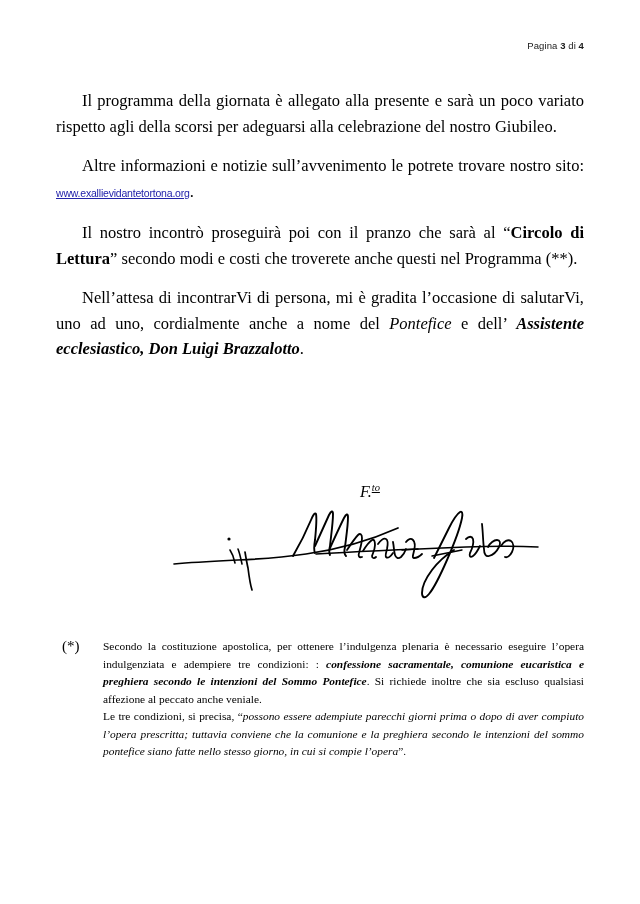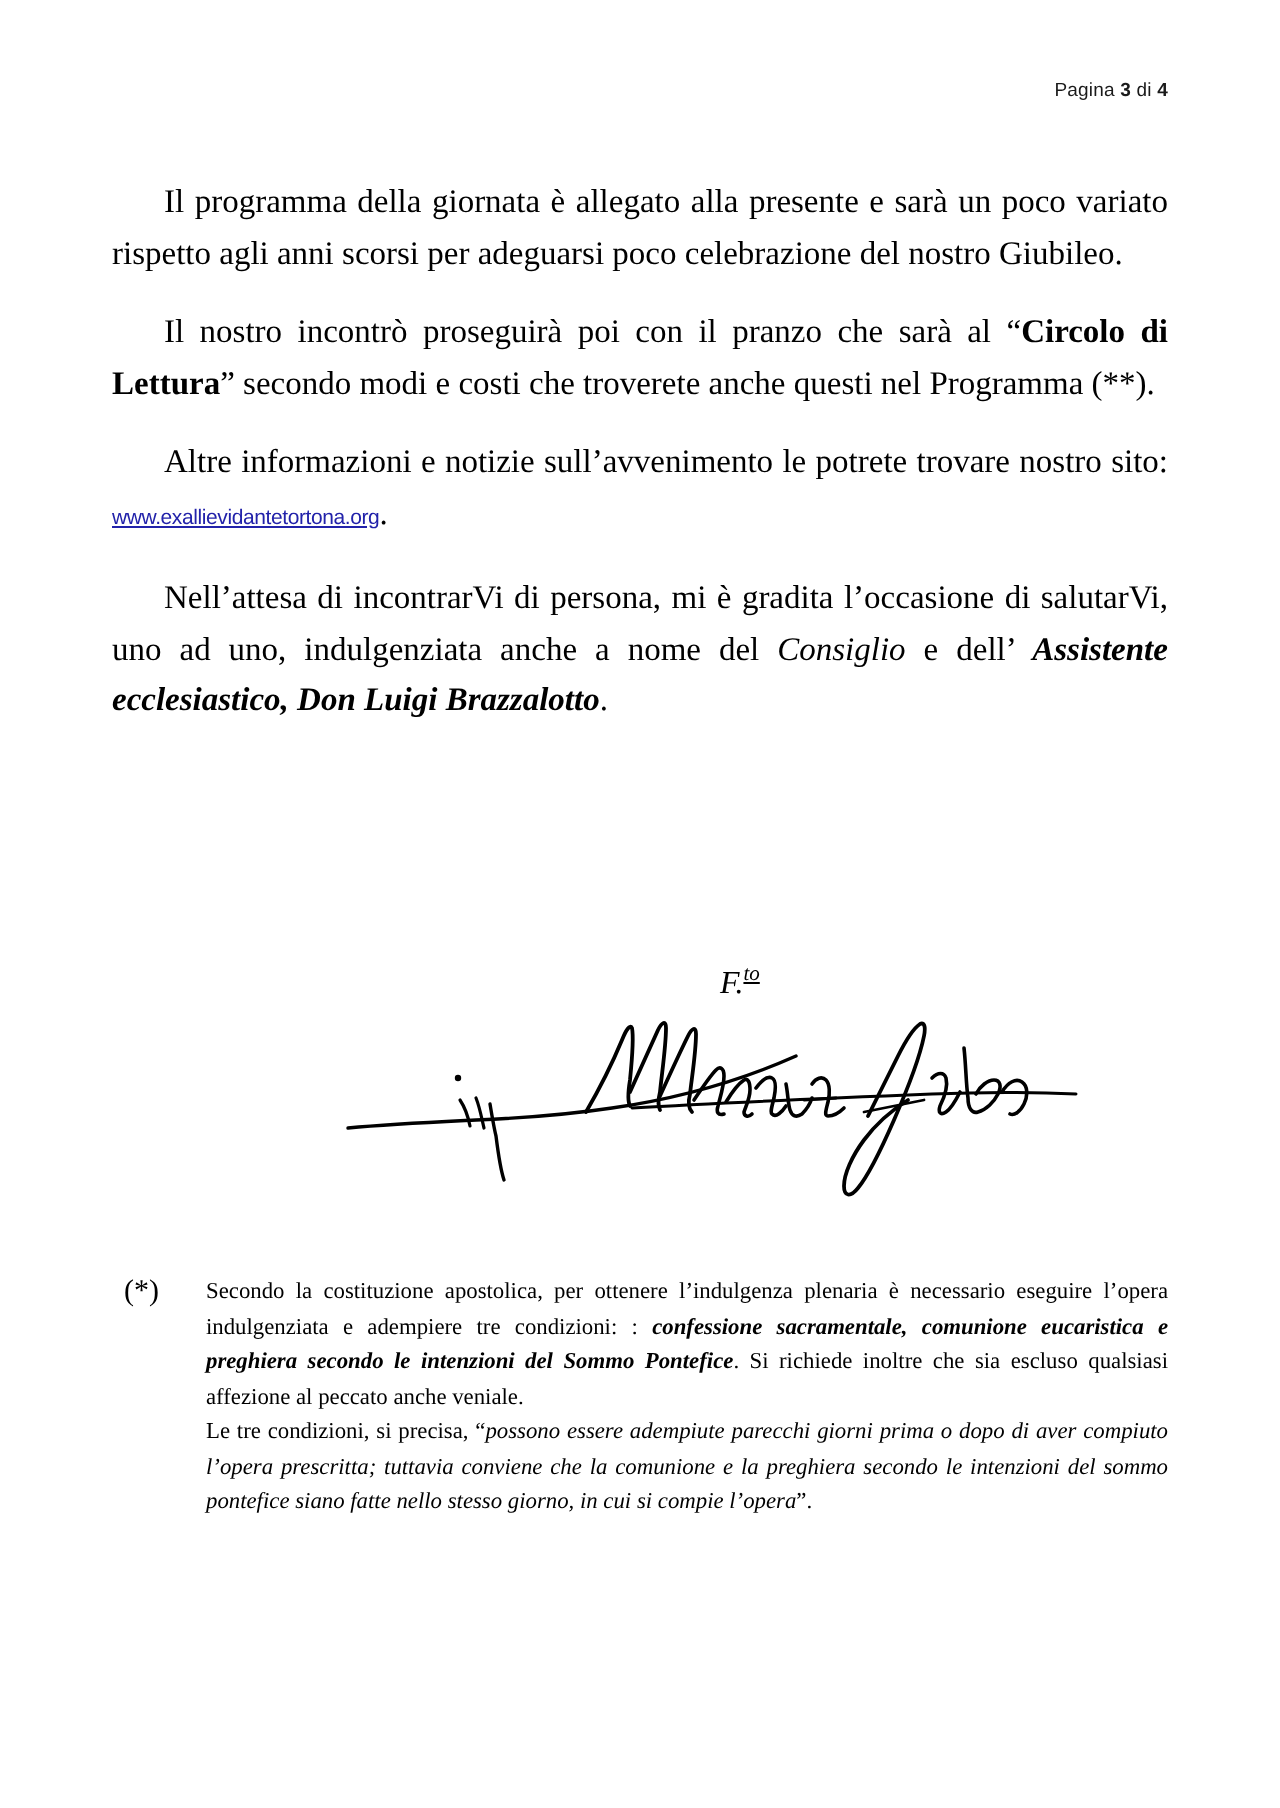--- a/index.html
+++ b/index.html
@@ -115,24 +115,24 @@
 </head>
 <body>
 
 <div class="page">
 
   <div class="page-header">
     <span>Pagina </span><b>3</b><span> di </span><b>4</b>
   </div>
 
   <div class="body-area" id="body-area">
-      <p class="body-par"><span>Il programma della giornata è allegato alla presente e sarà un poco variato rispetto agli anni scorsi per adeguarsi poco celebrazione del nostro Giubileo.</span></p>
+      <p class="body-par"><span>Il programma della giornata è allegato alla presente e sarà un poco variato rispetto agli della scorsi per adeguarsi alla celebrazione del nostro Giubileo.</span></p>
+      <p class="body-par"><span>Altre informazioni e notizie sull’avvenimento le potrete trovare nostro sito: </span><span class="link">www.exallievidantetortona.org</span><span>.</span></p>
       <p class="body-par"><span>Il nostro incontrò proseguirà poi con il pranzo che sarà al “</span><span class="b">Circolo di Lettura</span><span>” secondo modi e costi che troverete anche questi nel Programma (**).</span></p>
-      <p class="body-par"><span>Altre informazioni e notizie sull’avvenimento le potrete trovare nostro sito: </span><span class="link">www.exallievidantetortona.org</span><span>.</span></p>
-      <p class="body-par"><span>Nell’attesa di incontrarVi di persona, mi è gradita l’occasione di salutarVi, uno ad uno, indulgenziata anche a nome del </span><span class="i">Consiglio</span><span> e   dell’ </span><span class="bi">Assistente ecclesiastico,  Don Luigi Brazzalotto</span><span>.</span></p>
+      <p class="body-par"><span>Nell’attesa di incontrarVi di persona, mi è gradita l’occasione di salutarVi, uno ad uno, cordialmente anche a nome del </span><span class="i">Pontefice</span><span> e   dell’ </span><span class="bi">Assistente ecclesiastico,  Don Luigi Brazzalotto</span><span>.</span></p>
     </div>
 
   <div class="sig-block">
     <div class="fto"><span>F.</span><sup>to</sup></div>
     <svg class="sig-svg" width="400" height="100" viewBox="0 0 400 100">
       <g fill="none" stroke="#000000" stroke-linecap="round" stroke-linejoin="round">
         <path d="M8 58 C30 56, 52 55, 72 54 C96 53, 120 51, 140 48 C175 43, 205 34, 232 22" stroke-width="1.7"></path>
         <path d="M150 48 C200 45, 250 43, 300 41 C325 40, 350 40, 372 41" stroke-width="1.5"></path>
         <path d="M64 44 C66 47, 68 52, 69 57" stroke-width="1.6"></path>
         <path d="M72 43 C74 48, 75 54, 76 58" stroke-width="1.6"></path>

